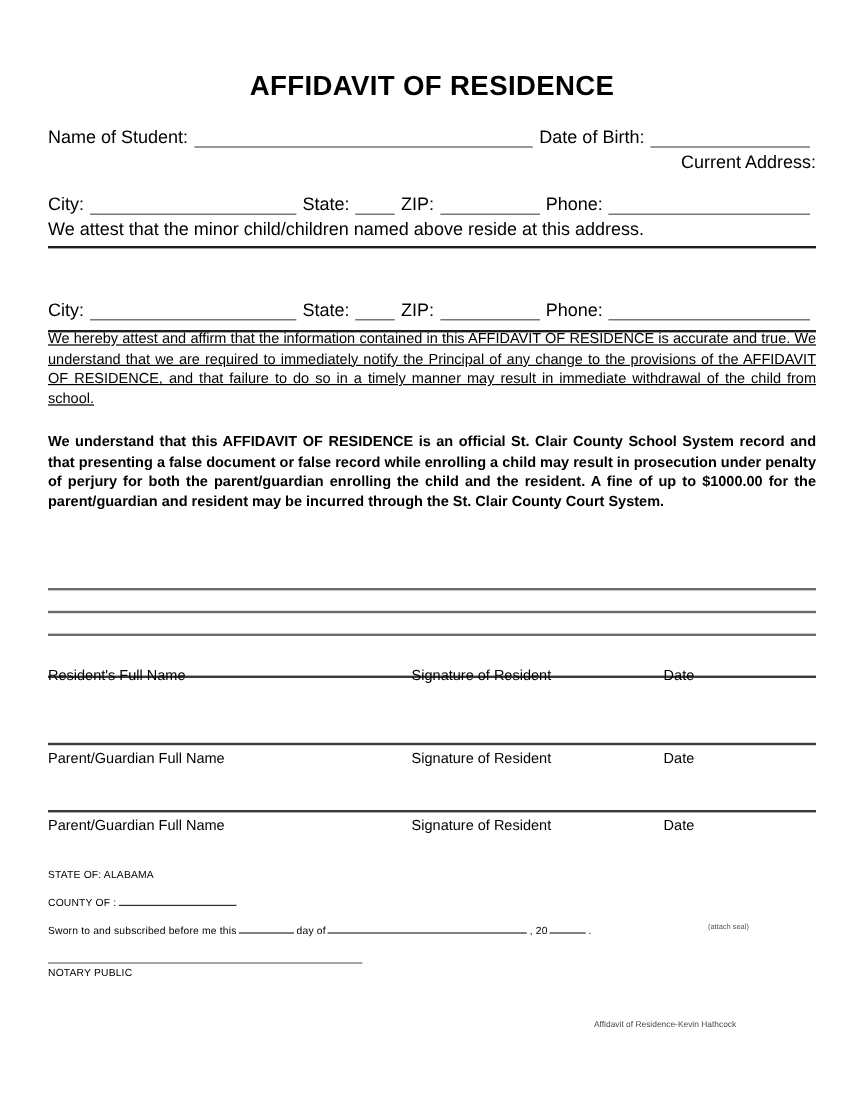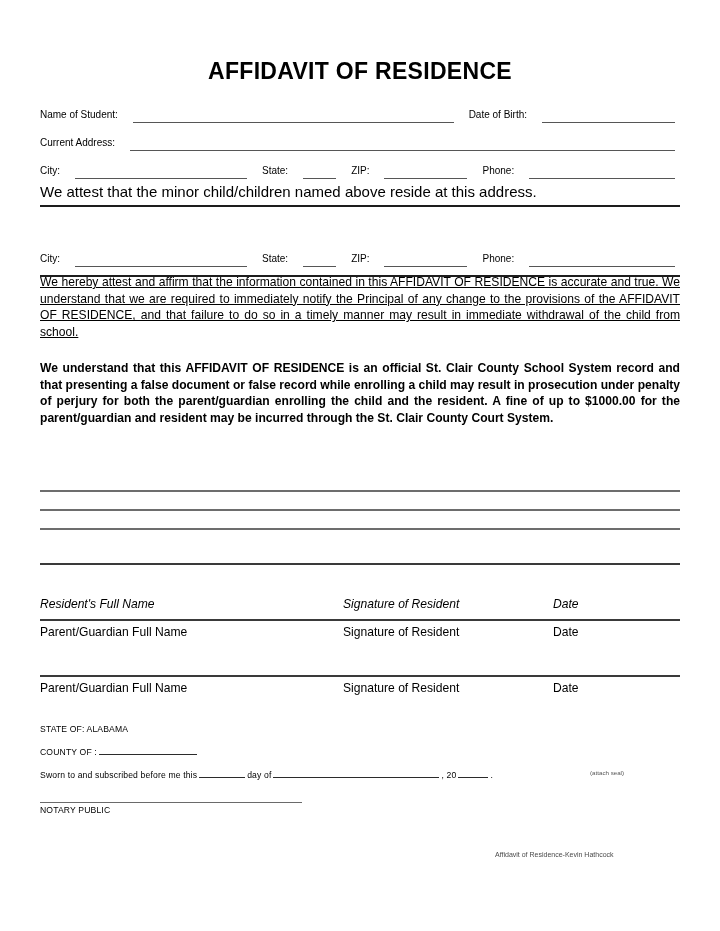--- a/index.html
+++ b/index.html
@@ -41,23 +41,22 @@
   }
 
   
   .frow {
     position: absolute;
     left: 0;
     width: 640px;
     height: 22px;
     display: flex;
     align-items: flex-end;
-    font-size: 10px;
-    white-space: nowrap;
-    gap: 10px;
+    font-size: 15px;
+    white-space: nowrap;
   }
   .frow .lbl {
     flex: 0 0 auto;
     line-height: 14px;
     padding-bottom: 1px;
   }
   .frow .blank {
     flex: 0 0 auto;
     border-bottom: 1.5px solid #565656;
     height: 14px;
@@ -170,21 +169,21 @@
 
     <div class="doc-title">AFFIDAVIT OF RESIDENCE</div>
 
     <div class="frow" style="top:101px;">
       <span class="lbl">Name of Student:</span>
       <span class="blank grow"></span>
       <span class="lbl">Date of Birth:</span>
       <span class="blank" style="width:133px;"></span>
     </div>
 
-    <div class="frow" style="top:129px;">
+    <div class="frow" style="top:129px;flex-direction:column;">
       <span class="lbl">Current Address:</span>
       <span class="blank grow"></span>
     </div>
 
     <div class="frow" style="top:157px;">
       <span class="lbl">City:</span>
       <span class="blank" style="width:172px;"></span>
       <span class="lbl">State:</span>
       <span class="blank" style="width:33px;"></span>
       <span class="lbl">ZIP:</span>
@@ -214,21 +213,21 @@
     <div class="para" style="top:274px;text-decoration:underline;">We hereby attest and affirm that the information contained in this AFFIDAVIT OF RESIDENCE is accurate and true. We understand that we are required to immediately notify the Principal of any change to the provisions of the AFFIDAVIT OF RESIDENCE, and that failure to do so in a timely manner may result in immediate withdrawal of the child from school.</div>
 
     <div class="para bold" style="top:360px;">We understand that this AFFIDAVIT OF RESIDENCE is an official St. Clair County School System record and that presenting a false document or false record while enrolling a child may result in prosecution under penalty of perjury for both the parent/guardian enrolling the child and the resident. A fine of up to $1000.00 for the parent/guardian and resident may be incurred through the St. Clair County Court System.</div>
 
 
     <div class="wline" style="top:490px;"></div>
     <div class="wline" style="top:509px;"></div>
     <div class="wline" style="top:528px;"></div>
 
     <div class="sigrule" style="top:563px;"></div>
-    <div class="siglabels" style="top:597px;font-style:italic;">
+    <div class="siglabels" style="top:556px;">
       <span class="sl-name">Resident's Full Name</span>
       <span class="sl-sig">Signature of Resident</span>
       <span class="sl-date">Date</span>
     </div>
 
     <div class="sigrule" style="top:619px;"></div>
     <div class="siglabels" style="top:625px;">
       <span class="sl-name">Parent/Guardian Full Name</span>
       <span class="sl-sig">Signature of Resident</span>
       <span class="sl-date">Date</span>

